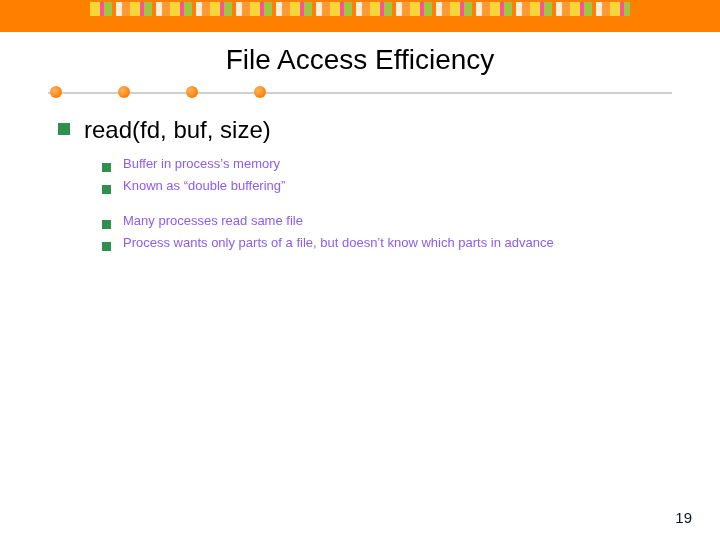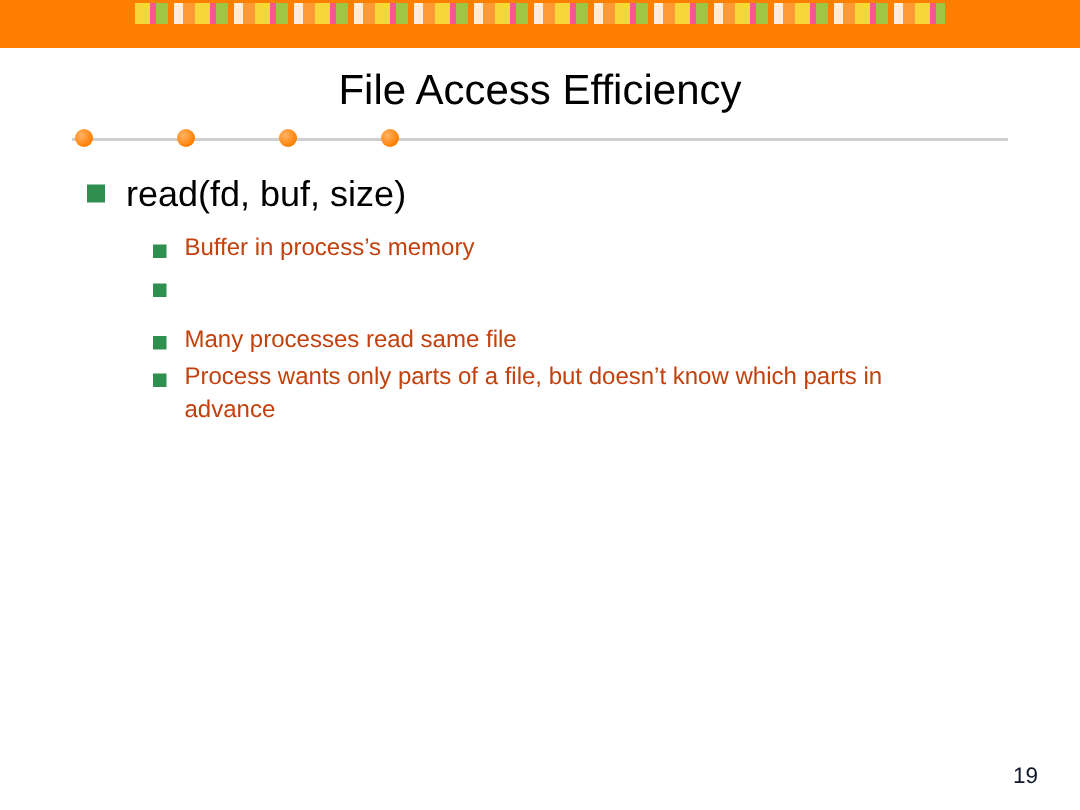--- a/index.html
+++ b/index.html
@@ -95,23 +95,23 @@
   }
   ul.inner {
     list-style: none;
     padding: 0;
     margin: 10px 0 0 44px;
   }
   ul.inner > li {
     margin-bottom: 4px;
   }
   .lvl2-text {
-    font-size: 16px;
+    font-size: 13px;
     line-height: 1.35;
-    color: #c2410c;
+    color: #8b5cf6;
   }
   .pagenum {
     position: absolute;
     bottom: 14px;
     right: 28px;
     font-size: 15px;
     color: #0f172a;
   }
 </style>
 </head>
@@ -141,20 +141,21 @@
       <ul class="inner">
         <li>
             <div class="row">
               <div class="sq-small"></div>
               <div class="lvl2-text">Buffer in process’s memory</div>
             </div>
           </li>
         <li>
             <div class="row">
               <div class="sq-small"></div>
+              <div class="lvl2-text">Known as “double buffering”</div>
             </div>
           </li>
       </ul>
     </li>
     <li>
       <ul class="inner">
         <li>
             <div class="row">
               <div class="sq-small"></div>
               <div class="lvl2-text">Many processes read same file</div>

